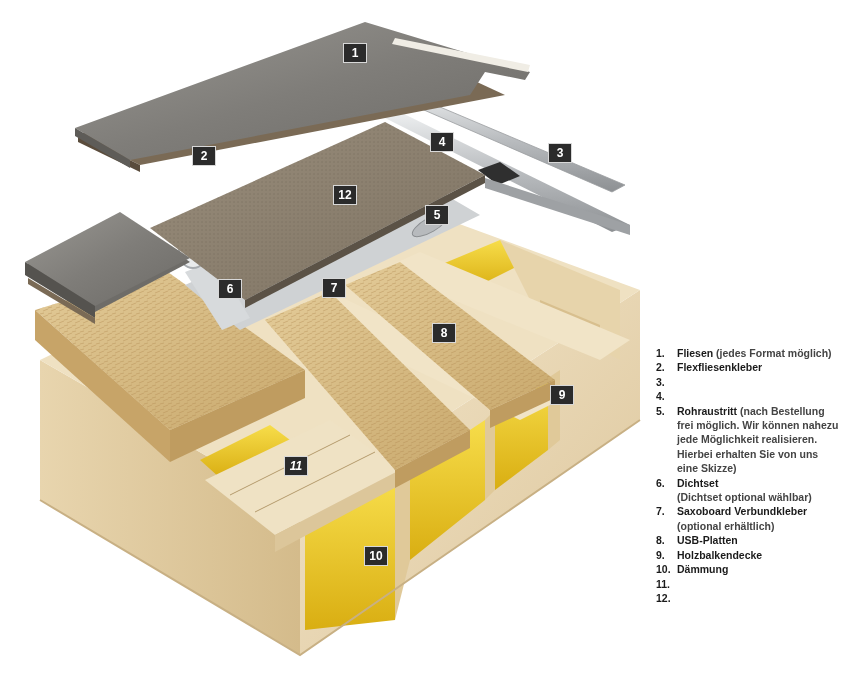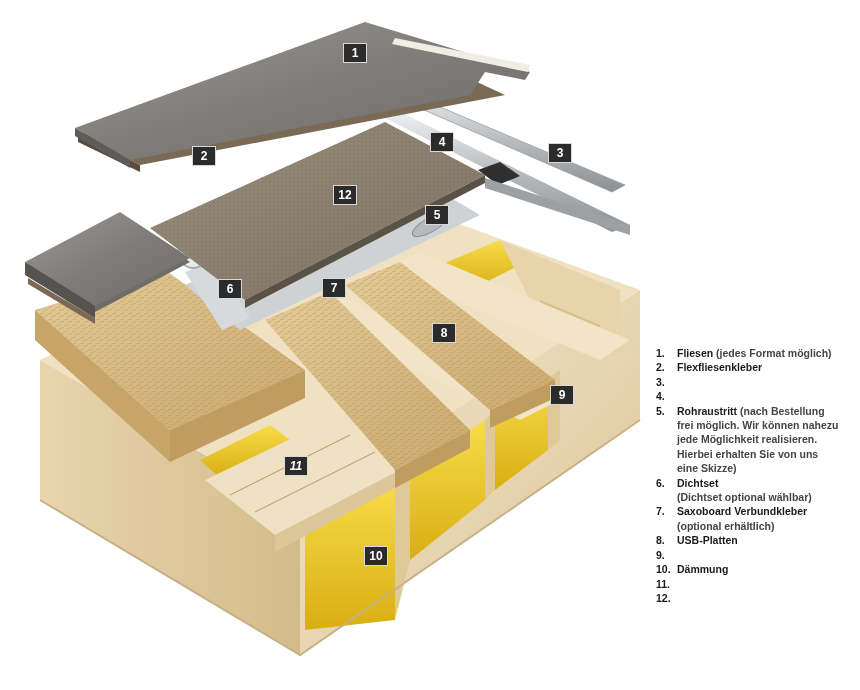--- a/index.html
+++ b/index.html
@@ -190,20 +190,21 @@
   <div class="leg-item">
     <span class="leg-num">7.</span>
     <span class="leg-body"><span class="leg-title">Saxoboard Verbundkleber</span><br><span class="leg-note">(optional erhältlich)</span></span>
   </div>
   <div class="leg-item">
     <span class="leg-num">8.</span>
     <span class="leg-body"><span class="leg-title">USB-Platten</span></span>
   </div>
   <div class="leg-item">
     <span class="leg-num">9.</span>
+    <span class="leg-body"><span class="leg-title">Holzbalkendecke</span></span>
   </div>
   <div class="leg-item">
     <span class="leg-num">10.</span>
     <span class="leg-body"><span class="leg-title">Dämmung</span></span>
   </div>
   <div class="leg-item">
     <span class="leg-num">11.</span>
   </div>
   <div class="leg-item">
     <span class="leg-num">12.</span>

